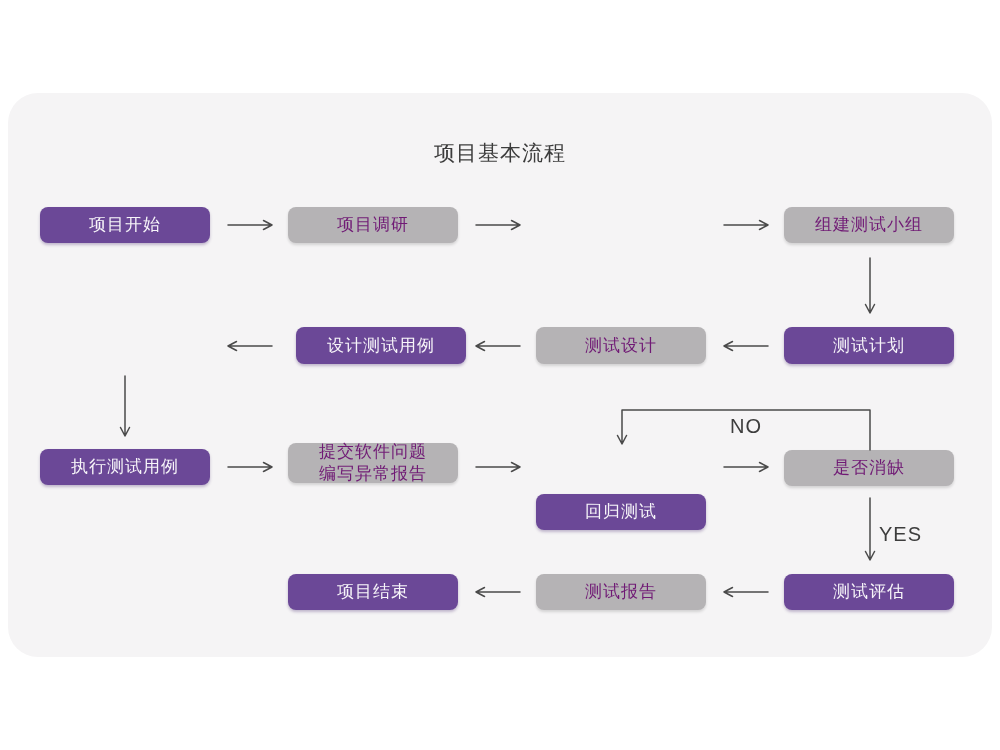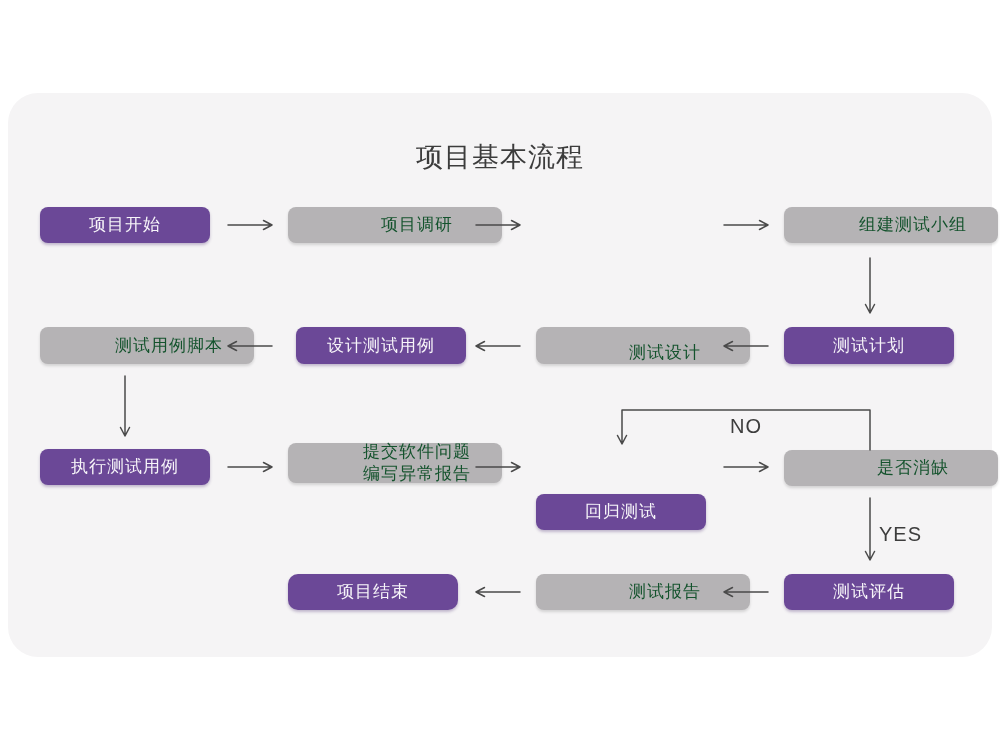--- a/index.html
+++ b/index.html
@@ -18,34 +18,34 @@
     position:relative;overflow:hidden;
   }
   .stage{position:absolute;left:0;top:0;width:1000px;height:750px;}
   .card{
     position:absolute;left:8px;top:93px;width:984px;height:564px;
     background:var(--card);border-radius:30px;
   }
   .chart-title{
     position:absolute;left:0;right:0;top:139px;
     text-align:center;
-    font-size:27px;letter-spacing:1px;
+    font-size:21px;letter-spacing:1px;
     color:var(--title_text);font-weight:500;
   }
   .node{
     position:absolute;
     width:170px;height:36px;
     border-radius:8px;
     display:flex;flex-direction:column;align-items:center;justify-content:center;
     font-size:17px;letter-spacing:1px;
     color:var(--box_text);
     text-align:center;line-height:22px;
   }
   .node.purple{background:var(--purple);box-shadow:0 2px 3px rgba(70,40,110,0.30);}
-  .node.gray{background:var(--gray);box-shadow:0 2px 3px rgba(0,0,0,0.14);color:#14532d;padding-left:44px;}
+  .node.gray{background:var(--gray);box-shadow:0 2px 3px rgba(0,0,0,0.14);color:#701a75;}
   .node.tall{height:40px;}
   .node.col4{width:170px;}
   svg.arrows{position:absolute;left:0;top:0;width:1000px;height:750px;pointer-events:none;}
   svg.arrows path{stroke:var(--arrow);stroke-width:1.5;fill:none;stroke-linecap:round;stroke-linejoin:round;}
   svg.arrows text{fill:#3d3d3d;font-size:20px;letter-spacing:1px;font-family:"Liberation Sans","DejaVu Sans",sans-serif;}
 </style>
 </head>
 <body>
 
 <div class="stage">
@@ -56,48 +56,45 @@
   <div class="node purple" style="left:40px;top:207px;">
       <span>项目开始</span>
     </div>
   <div class="node gray" style="left:288px;top:207px;">
       <span>项目调研</span>
     </div>
   <div class="node gray col4" style="left:784px;top:207px;">
       <span>组建测试小组</span>
     </div>
 
-  <div class="node gray" style="left:40px;top:327px;height:37px;">
-      <span>测试用例脚本</span>
-    </div>
   <div class="node purple" style="left:296px;top:327px;height:37px;justify-content:center;">
       <span>设计测试用例</span>
     </div>
-  <div class="node gray" style="left:536px;top:327px;height:37px;justify-content:flex-end;">
+  <div class="node gray" style="left:536px;top:327px;height:37px;">
       <span>测试设计</span>
     </div>
   <div class="node purple" style="left:40px;top:449px;">
       <span>执行测试用例</span>
     </div>
 
   <div class="node purple col4" style="left:784px;top:327px;height:37px;">
       <span>测试计划</span>
     </div>
   <div class="node gray tall" style="left:288px;top:443px;">
     <span>提交软件问题</span>
     <span>编写异常报告</span>
   </div>
   <div class="node purple" style="left:536px;top:450px;margin-top:44px;">
       <span>回归测试</span>
     </div>
   <div class="node gray col4" style="left:784px;top:450px;">
       <span>是否消缺</span>
     </div>
 
-  <div class="node purple" style="left:288px;top:574px;border-radius:10px;">
+  <div class="node purple" style="left:288px;top:574px;">
       <span>项目结束</span>
     </div>
   <div class="node gray" style="left:536px;top:574px;">
       <span>测试报告</span>
     </div>
   <div class="node purple col4" style="left:784px;top:574px;">
       <span>测试评估</span>
     </div>
 
   <svg class="arrows" viewBox="0 0 1000 750" xmlns="http://www.w3.org/2000/svg">

